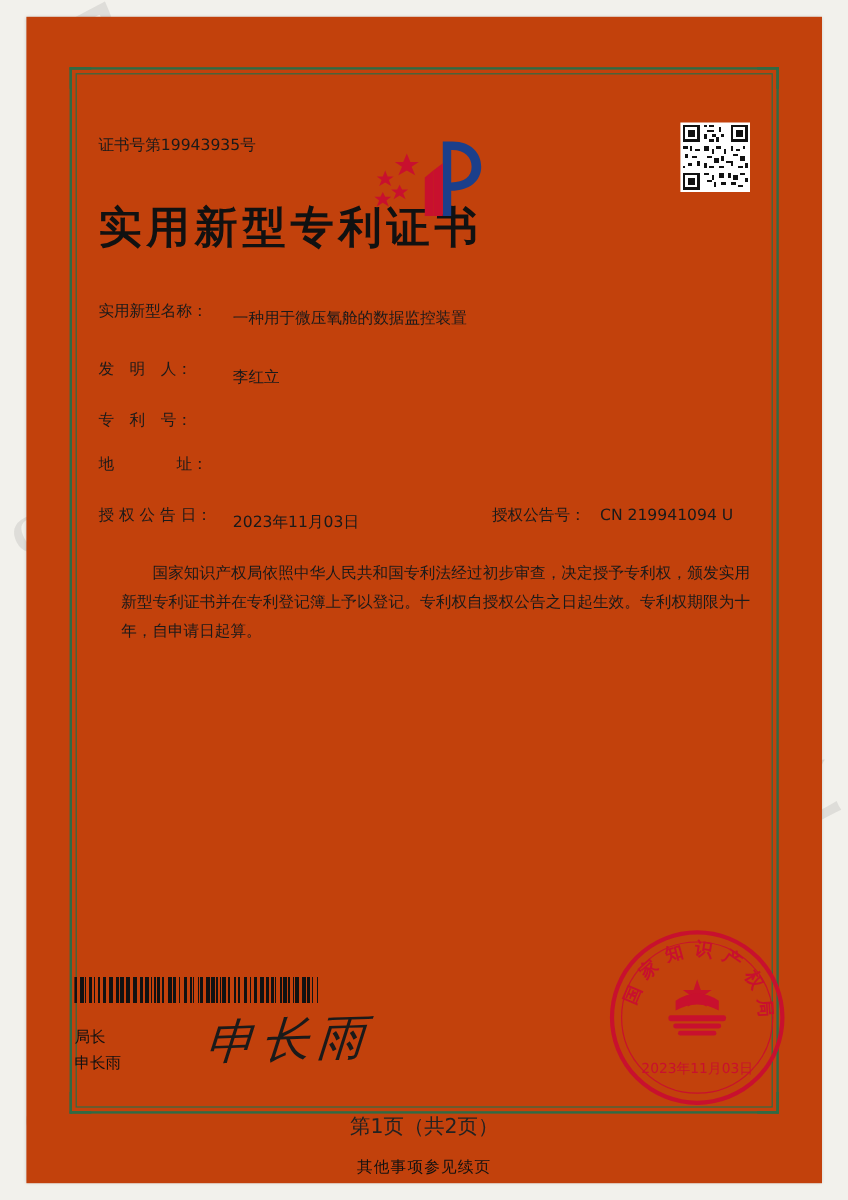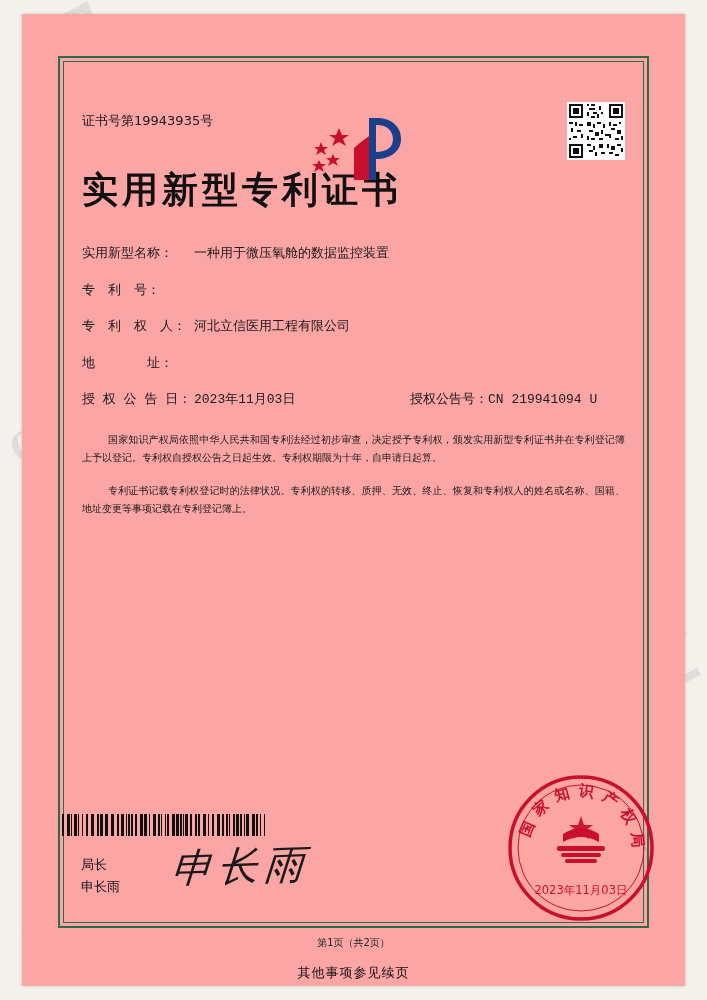--- a/index.html
+++ b/index.html
@@ -25,21 +25,21 @@
     transform-origin:left top;
   }
   .wm-cn{font-family:"DejaVu Sans", sans-serif;}
   .wm-en{font-family:"Liberation Serif", serif;letter-spacing:2px;}
 
   
   .page{
     position:absolute;
     left:22px;top:14px;
     width:663px;height:972px;
-    background:#fca5a5;
+    background:#c2410c;
     box-shadow:0 0 3px rgba(0,0,0,.18);
     z-index:1;
   }
   .border-outer{
     position:absolute;
     left:36px;top:42px;right:36px;bottom:58px;
     border:2px solid #2f6b45;
   }
   .border-inner{
     position:absolute;
@@ -88,61 +88,60 @@
     margin-top:30px;
     font-family:"DejaVu Sans", sans-serif;
     font-size:13px;
     color:#1a1a1a;
   }
   .frow{
     display:flex;
     align-items:center;
     margin-bottom:19px;
     line-height:1.35;
-    font-family:Liberation Mono, monospace;
   }
   .flabel{
     width:112px;
     flex:0 0 112px;
     letter-spacing:0px;
     white-space:nowrap;
   }
-  .fvalue{flex:1 1 auto;}
+  .fvalue{flex:1 1 auto;margin-top:12px;}
   .frow.two .fvalue{flex:0 0 auto;min-width:212px;}
   .flabel2{
     flex:0 0 auto;
     white-space:nowrap;
     margin-left:4px;
   }
-  .fvalue2{margin-left:0;}
+  .fvalue2{margin-left:12px;}
 
   .para{
     font-family:"DejaVu Sans", sans-serif;
-    font-size:10px;
+    font-size:13px;
     line-height:1.85;
     color:#1a1a1a;
     margin-top:22px;
     text-align:justify;
     text-indent:26px;
+    margin-left:19px;
   }
   .para.second{margin-top:14px;}
 
   .barcode{
     position:absolute;
     left:40px;bottom:150px;
     height:22px;width:205px;
   }
   .sign-block{
     position:absolute;
     left:40px;bottom:88px;
-    font-family:Liberation Serif, serif;
+    font-family:Liberation Mono, monospace;
     font-size:13px;
     line-height:1.7;
     color:#111;
-    margin-left:19px;
   }
   .signature{
     position:absolute;
     left:150px;bottom:92px;
     font-family:"DejaVu Serif", serif;
     font-size:40px;
     color:#1a1a1a;
     letter-spacing:6px;
     transform:skewX(-6deg) rotate(-2deg);
     font-style:italic;
@@ -150,21 +149,21 @@
   .seal{
     position:absolute;
     right:28px;bottom:62px;
     width:152px;height:152px;
   }
   .page-no{
     position:absolute;
     left:0;right:0;bottom:36px;
     text-align:center;
     font-family:"DejaVu Sans", sans-serif;
-    font-size:10px;
+    font-size:17px;
     color:#222;
   }
   .footer-note{
     position:absolute;
     left:0;right:0;bottom:18px;
     text-align:center;
     font-family:Liberation Serif, serif;
     font-size:13px;
     color:#111;
     letter-spacing:1px;
@@ -280,39 +279,38 @@
     </div>
 
     <div class="title">实用新型专利证书</div>
 
     <div class="fields" id="fields">
         <div class="frow">
           <div class="flabel">实用新型名称：</div>
           <div class="fvalue">一种用于微压氧舱的数据监控装置</div>
         </div>
         <div class="frow">
+          <div class="flabel">发　明　人：</div>
+          <div class="fvalue">李红立</div>
+        </div>
+        <div class="frow">
           <div class="flabel">专　利　号：</div>
-        </div>
-        <div class="frow">
-          <div class="flabel">专　利　权　人：</div>
-          <div class="fvalue">河北立信医用工程有限公司</div>
         </div>
         <div class="frow">
           <div class="flabel">地　　　　址：</div>
         </div>
         <div class="frow two">
           <div class="flabel">授 权 公 告 日：</div>
           <div class="fvalue">2023年11月03日</div>
           <div class="flabel2">授权公告号：</div>
           <div class="fvalue2">CN 219941094 U</div>
         </div>
       </div>
 
     <div class="para">国家知识产权局依照中华人民共和国专利法经过初步审查，决定授予专利权，颁发实用新型专利证书并在专利登记簿上予以登记。专利权自授权公告之日起生效。专利权期限为十年，自申请日起算。</div>
-    <div class="para second">专利证书记载专利权登记时的法律状况。专利权的转移、质押、无效、终止、恢复和专利权人的姓名或名称、国籍、地址变更等事项记载在专利登记簿上。</div>
   </div>
 
   <div class="barcode">
     <svg width="205" height="22" viewBox="0 0 205 22" shape-rendering="crispEdges" id="bc">
         <rect x="0" y="0" width="2" height="22" fill="#111"></rect>
         <rect x="5" y="0" width="3" height="22" fill="#111"></rect>
         <rect x="9" y="0" width="1" height="22" fill="#111"></rect>
         <rect x="12" y="0" width="3" height="22" fill="#111"></rect>
         <rect x="16" y="0" width="1" height="22" fill="#111"></rect>
         <rect x="20" y="0" width="1" height="22" fill="#111"></rect>

